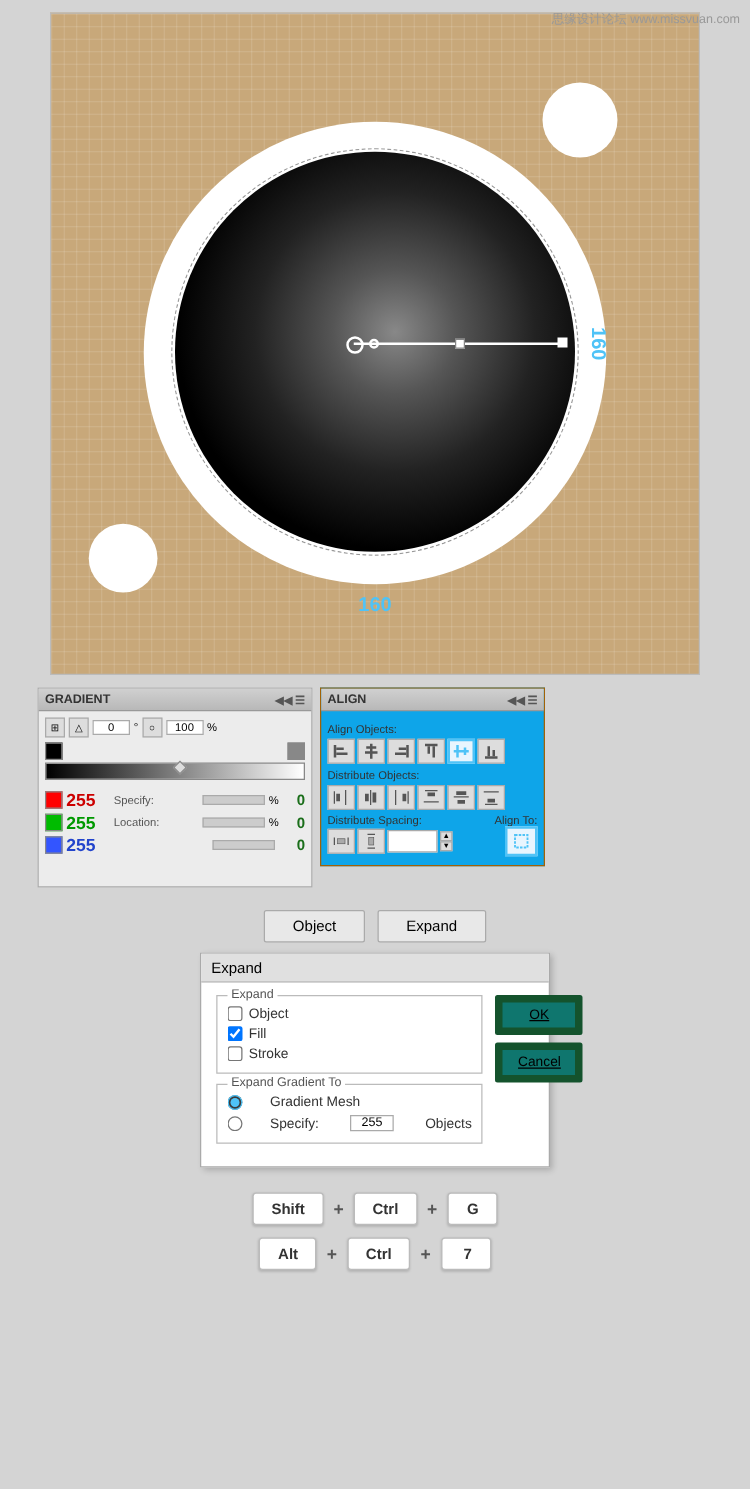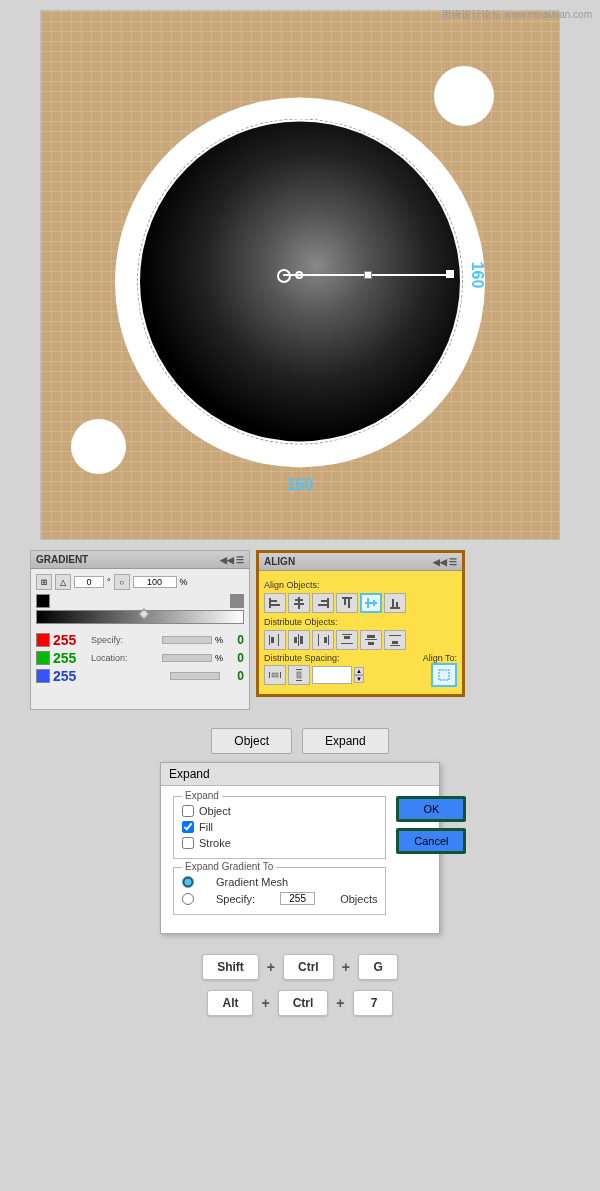--- a/index.html
+++ b/index.html
@@ -299,21 +299,21 @@
 
     .angle-input {
       width: 30px;
       border: 1px solid #aaa;
       font-size: 9px;
       text-align: center;
       background: white;
     }
 
     .pct-input {
-      width: 44px;
+      width: 30px;
       border: 1px solid #aaa;
       font-size: 9px;
       text-align: center;
       background: white;
     }
 
     .gradient-bar-row {
       position: relative;
       margin-bottom: 4px;
     }
@@ -389,23 +389,23 @@
     .color-pct {
       font-size: 12px;
       font-weight: bold;
       color: #1a6e1a;
       width: 18px;
       text-align: right;
     }
 
     
     .panel-align {
-      background: #fde047;
-      border: 3px solid #a16207;
-      width: 209px;
+      background: #0ea5e9;
+      border: 1px solid #a16207;
+      width: 180px;
       flex-shrink: 0;
     }
 
     .align-section-label {
       font-size: 9px;
       color: #333;
       margin-bottom: 3px;
       margin-top: 4px;
     }
 
@@ -513,26 +513,27 @@
     .dialog-right {
       display: flex;
       flex-direction: column;
       gap: 6px;
       align-items: stretch;
       min-width: 70px;
     }
 
     .dialog-btn {
       padding: 4px 12px;
-      background: #3b82f6;
-      border: 3px solid #14532d;
+      background: #0f766e;
+      border: 6px solid #14532d;
       font-size: 11px;
       cursor: pointer;
       text-align: center;
       border-radius: 2px;
+      text-decoration: underline;
     }
 
     .dialog-section {
       border: 1px solid #bbb;
       padding: 8px 8px 5px;
       margin-bottom: 8px;
       position: relative;
     }
 
     .dialog-section-legend {

